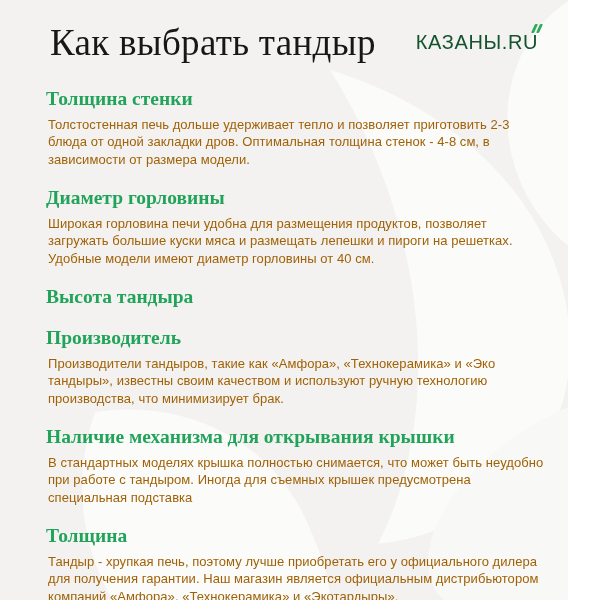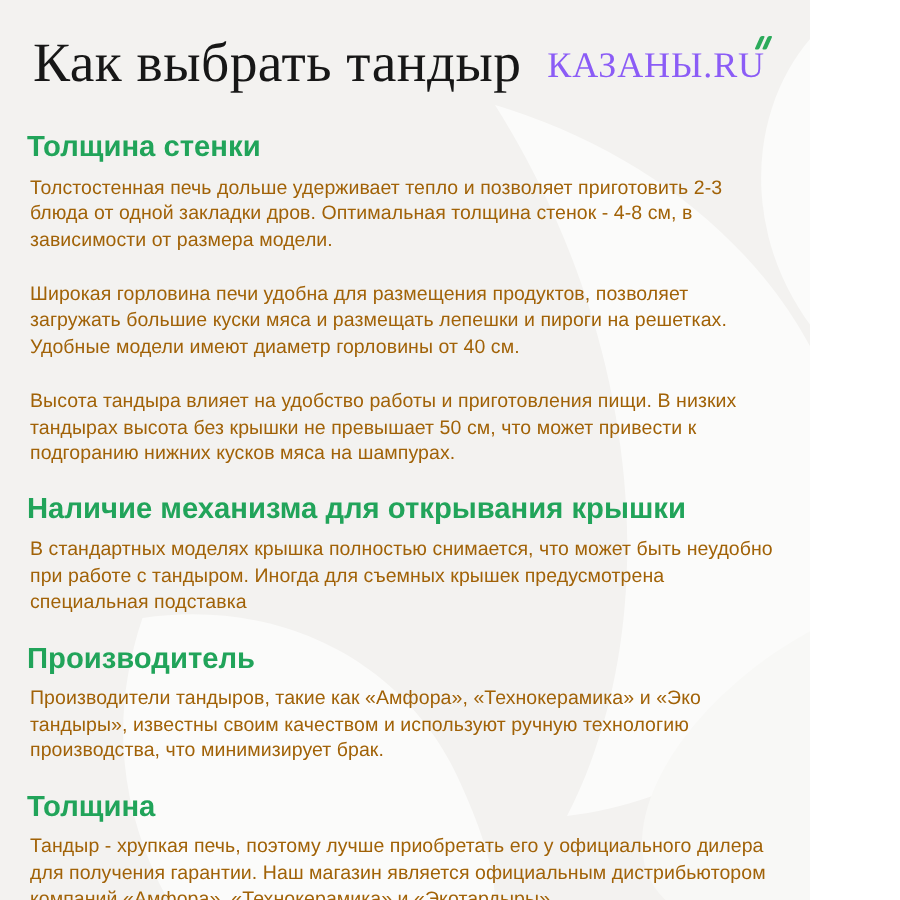--- a/index.html
+++ b/index.html
@@ -6,20 +6,21 @@
   body {
     width: 600px; height: 600px;
     font-family: "Liberation Sans", sans-serif;
     background: #ffffff;
   }
   .page {
     position: relative;
     width: 540px; height: 600px;
     background: #f3f2f0;
     overflow: hidden;
+    padding-left: 28px;
   }
   .bg-swirls {
     position: absolute; inset: 0;
     width: 600px; height: 600px;
     pointer-events: none;
   }
   .content {
     position: relative;
     z-index: 1;
     padding: 24px 18px 0 18px;
@@ -36,41 +37,41 @@
     font-size: 37px;
     line-height: 1.0;
     color: #171717;
     letter-spacing: 0.3px;
     margin: 0 0 0 4px;
   }
   .logo {
     position: relative;
     margin-top: 7px;
     margin-right: 12px;
-    font-family: Liberation Serif, serif;
-    font-size: 24px;
+    font-family: Liberation Sans, sans-serif;
+    font-size: 20px;
     letter-spacing: 0.6px;
-    color: #8b5cf6;
+    color: #14532d;
     white-space: nowrap;
   }
   .logo-accents {
     position: absolute;
     top: -7px; right: -3px;
     display: flex; gap: 2.5px;
   }
   .logo-accents i {
     display: block;
     width: 2.6px; height: 9px;
     background: #2bab5b;
     transform: skewX(-24deg);
     border-radius: 1px;
   }
   .section { margin: 0 0 19px 0; }
   .section-heading {
-    font-family: Liberation Sans, sans-serif;
+    font-family: Liberation Serif, serif;
     font-weight: 700;
     font-size: 19.5px;
     line-height: 1.12;
     color: #21a45a;
     margin: 0 0 6px 0;
   }
   .section-body {
     font-size: 13px;
     line-height: 1.34;
     letter-spacing: 0.05px;
@@ -103,35 +104,36 @@
           </span>
       </div>
     </div>
 
     <div class="section">
       <h2 class="section-heading">Толщина стенки</h2>
       <p class="section-body">Толстостенная печь дольше удерживает тепло и позволяет приготовить 2-3 блюда от одной закладки дров. Оптимальная толщина стенок - 4-8 см, в зависимости от размера модели.</p>
     </div>
 
     <div class="section">
+      <h2 class="section-heading">Диаметр горловины</h2>
       <p class="section-body">Широкая горловина печи удобна для размещения продуктов, позволяет загружать большие куски мяса и размещать лепешки и пироги на решетках. Удобные модели имеют диаметр горловины от 40 см.</p>
     </div>
 
     <div class="section">
-      <p class="section-body">Высота тандыра влияет на удобство работы и приготовления пищи. В низких тандырах высота без крышки не превышает 50 см, что может привести к подгоранию нижних кусков мяса на шампурах.</p>
+      <h2 class="section-heading">Высота тандыра</h2>
+    </div>
+
+    <div class="section">
+      <h2 class="section-heading">Производитель</h2>
+      <p class="section-body">Производители тандыров, такие как «Амфора», «Технокерамика» и «Эко тандыры», известны своим качеством и используют ручную технологию производства, что минимизирует брак.</p>
     </div>
 
     <div class="section">
       <h2 class="section-heading">Наличие механизма для открывания крышки</h2>
       <p class="section-body">В стандартных моделях крышка полностью снимается, что может быть неудобно при работе с тандыром. Иногда для съемных крышек предусмотрена специальная подставка</p>
-    </div>
-
-    <div class="section">
-      <h2 class="section-heading">Производитель</h2>
-      <p class="section-body">Производители тандыров, такие как «Амфора», «Технокерамика» и «Эко тандыры», известны своим качеством и используют ручную технологию производства, что минимизирует брак.</p>
     </div>
 
     <div class="section">
       <h2 class="section-heading">Толщина</h2>
       <p class="section-body">Тандыр - хрупкая печь, поэтому лучше приобретать его у официального дилера для получения гарантии. Наш магазин является официальным дистрибьютором компаний «Амфора», «Технокерамика» и «Экотардыры».</p>
     </div>
 
   </div>
 </div>
 

